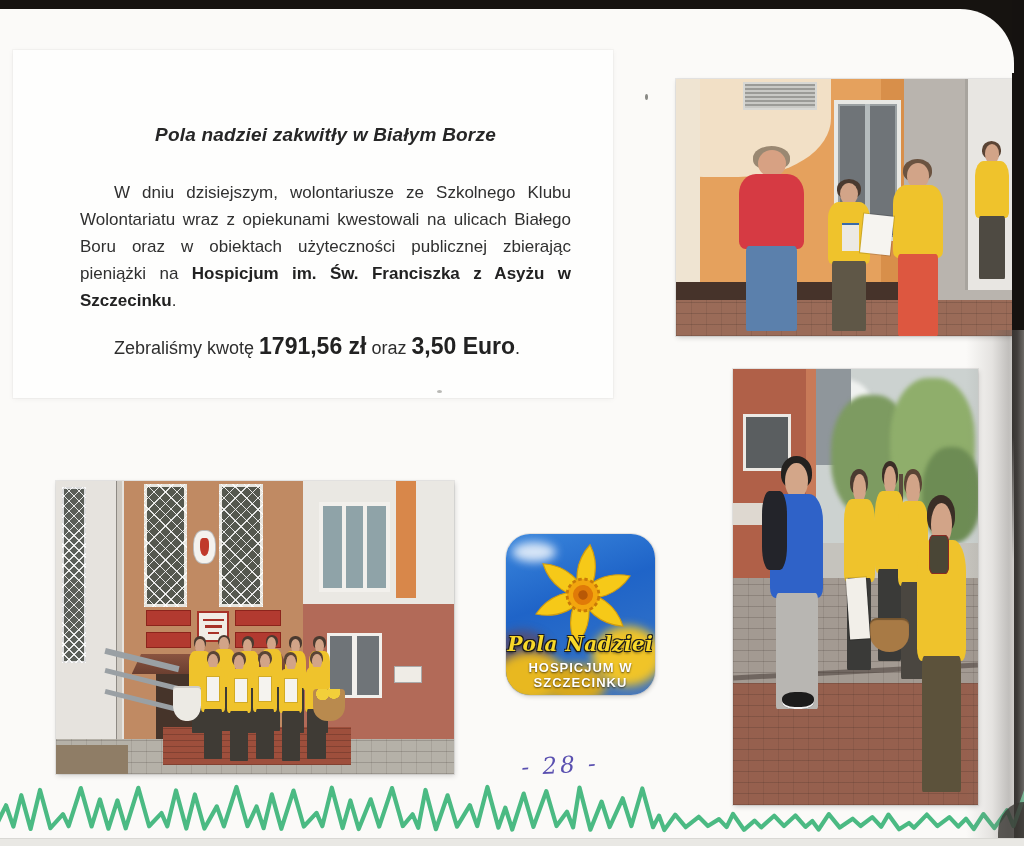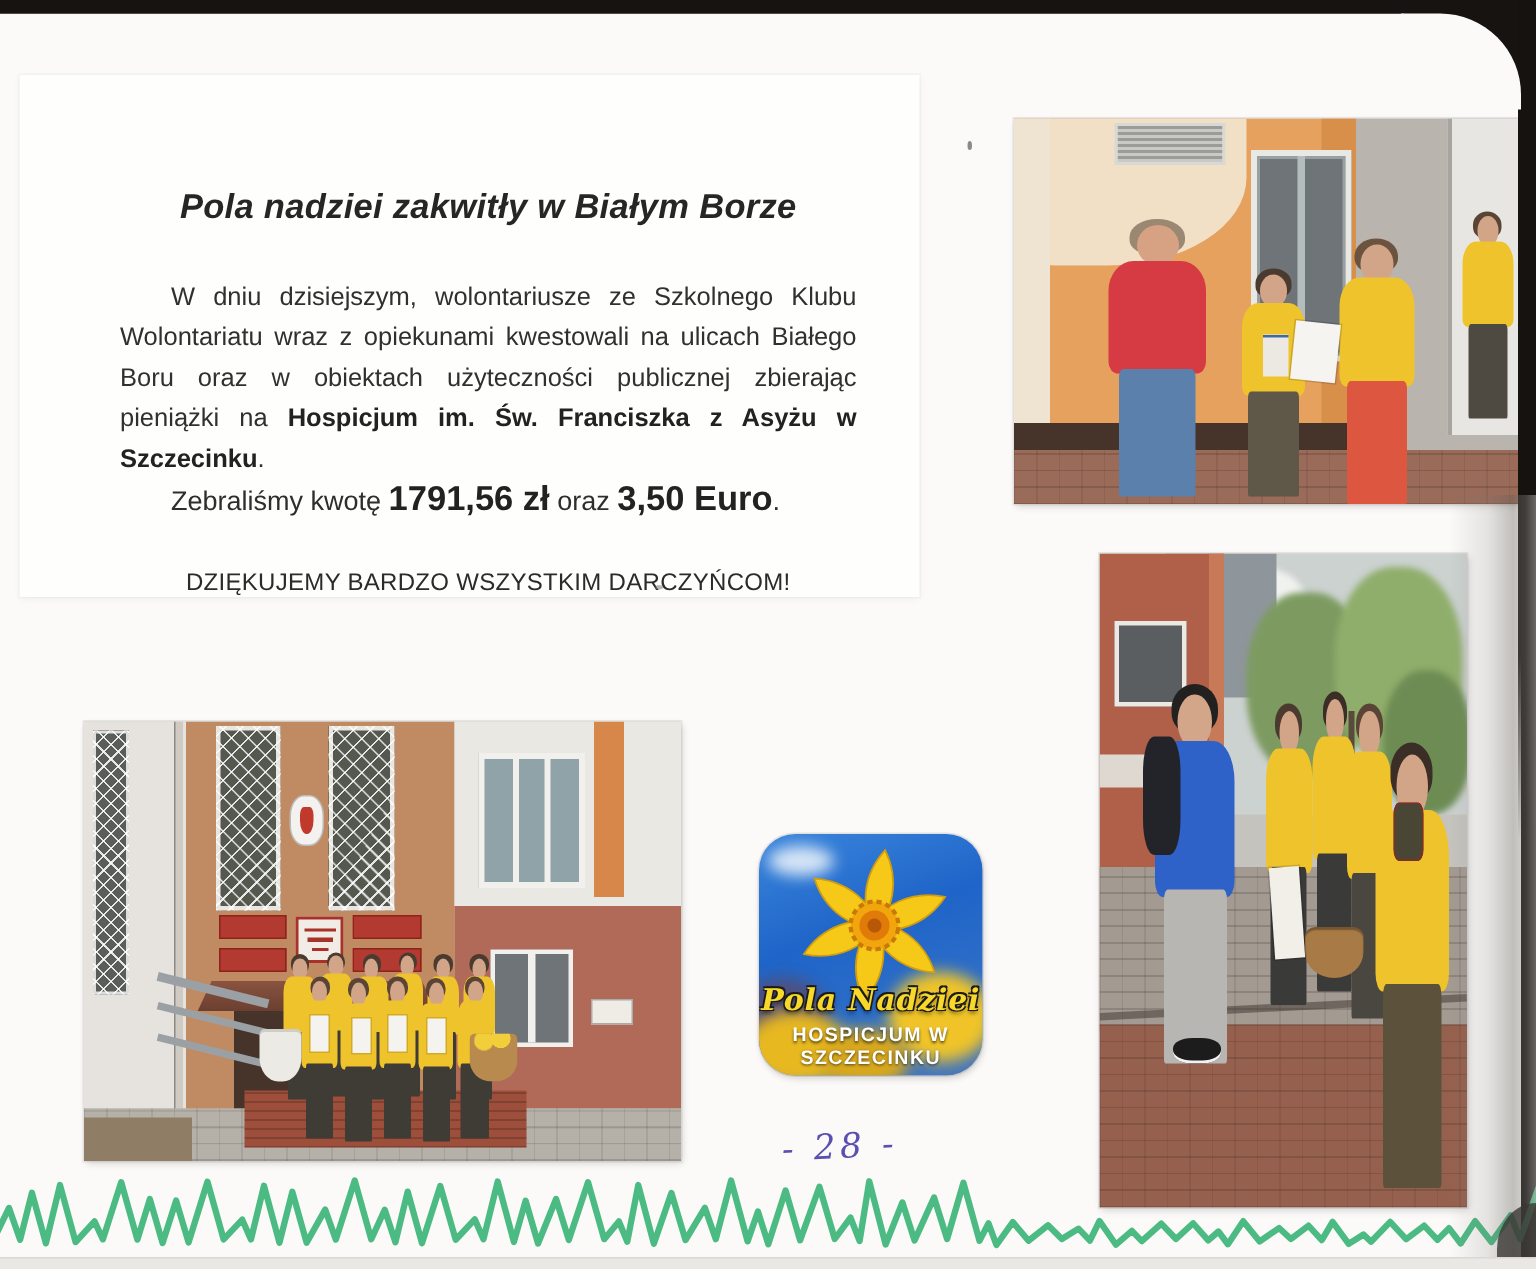--- a/index.html
+++ b/index.html
@@ -33,30 +33,30 @@
   .speck{position:absolute;background:#8a8a86;border-radius:50%;}
 
   
   .sheet{
     position:absolute;left:13px;top:50px;width:600px;height:348px;
     background:#fefefd;
     box-shadow:0 0 0 1px rgba(0,0,0,.025),0 1px 6px rgba(0,0,0,.05);
     padding:74px 42px 0 67px;
   }
   .title{
-    font-size:23px;font-weight:bold;font-style:italic;text-align:center;
+    font-size:19px;font-weight:bold;font-style:italic;text-align:center;
     letter-spacing:.2px;color:#262626;width:491px;
   }
   .para{
     margin-top:33px;width:491px;font-size:17px;line-height:27px;
     text-align:justify;text-indent:34px;color:#303030;
   }
   .para b{color:#222;}
   .amount{
-    margin-left:34px;font-size:18px;color:#2e2e2e;width:491px;
+    margin-top:19px;margin-left:34px;font-size:18px;color:#2e2e2e;width:491px;
   }
   .amount .big{font-size:23px;font-weight:bold;color:#222;}
   .thanks{
     margin-top:34px;width:491px;text-align:center;font-size:16px;
     letter-spacing:.2px;color:#2b2b2b;
   }
 
   
   .photo{
     position:absolute;overflow:hidden;
@@ -78,21 +78,21 @@
   .f-legs{left:17%;top:54%;width:66%;height:46%;border-radius:6% 6% 3% 3%;}
 
   .pave-lines{
     background-image:
       repeating-linear-gradient(0deg,rgba(40,30,25,.18) 0 1px,transparent 1px 11px),
       repeating-linear-gradient(90deg,rgba(40,30,25,.10) 0 1px,transparent 1px 15px);
   }
 
   
   .logo{
-    position:absolute;left:506px;top:556px;width:149px;height:161px;
+    position:absolute;left:506px;top:534px;width:149px;height:161px;
     border-radius:24px;overflow:hidden;
     background:linear-gradient(160deg,#3a86dc 0%,#1f64c8 40%,#2e6fc8 72%,#4a78b8 100%);
     box-shadow:0 0 0 1px rgba(0,0,0,.08),1px 2px 4px rgba(0,0,0,.15);
   }
   .logo .blur{position:absolute;filter:blur(5px);border-radius:50%;}
   .logo-title{
     position:absolute;left:0;right:0;top:98px;text-align:center;
     font-family:"DejaVu Serif",serif;font-style:italic;font-weight:bold;
     font-size:20px;color:#f8d829;letter-spacing:.5px;
     text-shadow:-1px -1px 0 #1c1c1c,1px -1px 0 #1c1c1c,-1px 1px 0 #1c1c1c,1px 1px 0 #1c1c1c,0 2px 3px rgba(0,0,0,.55);
@@ -114,21 +114,20 @@
 </head>
 <body>
 
 <div class="scan">
   <div class="page"></div>
 
   <div class="sheet">
     <div class="title">Pola nadziei zakwitły w Białym Borze</div>
     <div class="para"><span>W dniu dzisiejszym, wolontariusze ze Szkolnego Klubu Wolontariatu wraz z opiekunami kwestowali na ulicach Białego Boru oraz w obiektach użyteczności publicznej zbierając pieniążki na </span><b>Hospicjum im. Św. Franciszka z Asyżu w Szczecinku</b><span>.</span></div>
     <div class="amount"><span>Zebraliśmy kwotę </span><span class="big">1791,56 zł</span><span> oraz </span><span class="big">3,50 Euro</span><span>.</span></div>
-    <div class="thanks">DZIĘKUJEMY BARDZO WSZYSTKIM DARCZYŃCOM!</div>
   </div>
 
   <div class="photo" id="photoTR">
     <div class="ab" style="left:0;top:0;width:68%;height:79%;background:#e5a15d;"></div>
     <div class="ab" style="left:0;top:0;width:46%;height:38%;background:#f2e0c6;border-radius:0 0 60% 18%;"></div>
     <div class="ab" style="left:0;top:0;width:7%;height:79%;background:#efe4d2;"></div>
     <div class="ab" style="left:61%;top:0;width:7%;height:79%;background:#d88f4a;"></div>
     <div class="ab" style="left:20%;top:1%;width:22%;height:11%;background:repeating-linear-gradient(0deg,#c9c9c5 0 2px,#9b9b97 2px 4px);border:2px solid #d8d8d4;"></div>
     <div class="ab" style="left:47%;top:8%;width:20%;height:55%;background:#6f7478;border:4px solid #e8e8e4;box-shadow:inset 0 0 0 2px #9aa0a2;">
       <div class="ab" style="left:46%;top:0;width:8%;height:100%;background:#b5bcbe;"></div>

